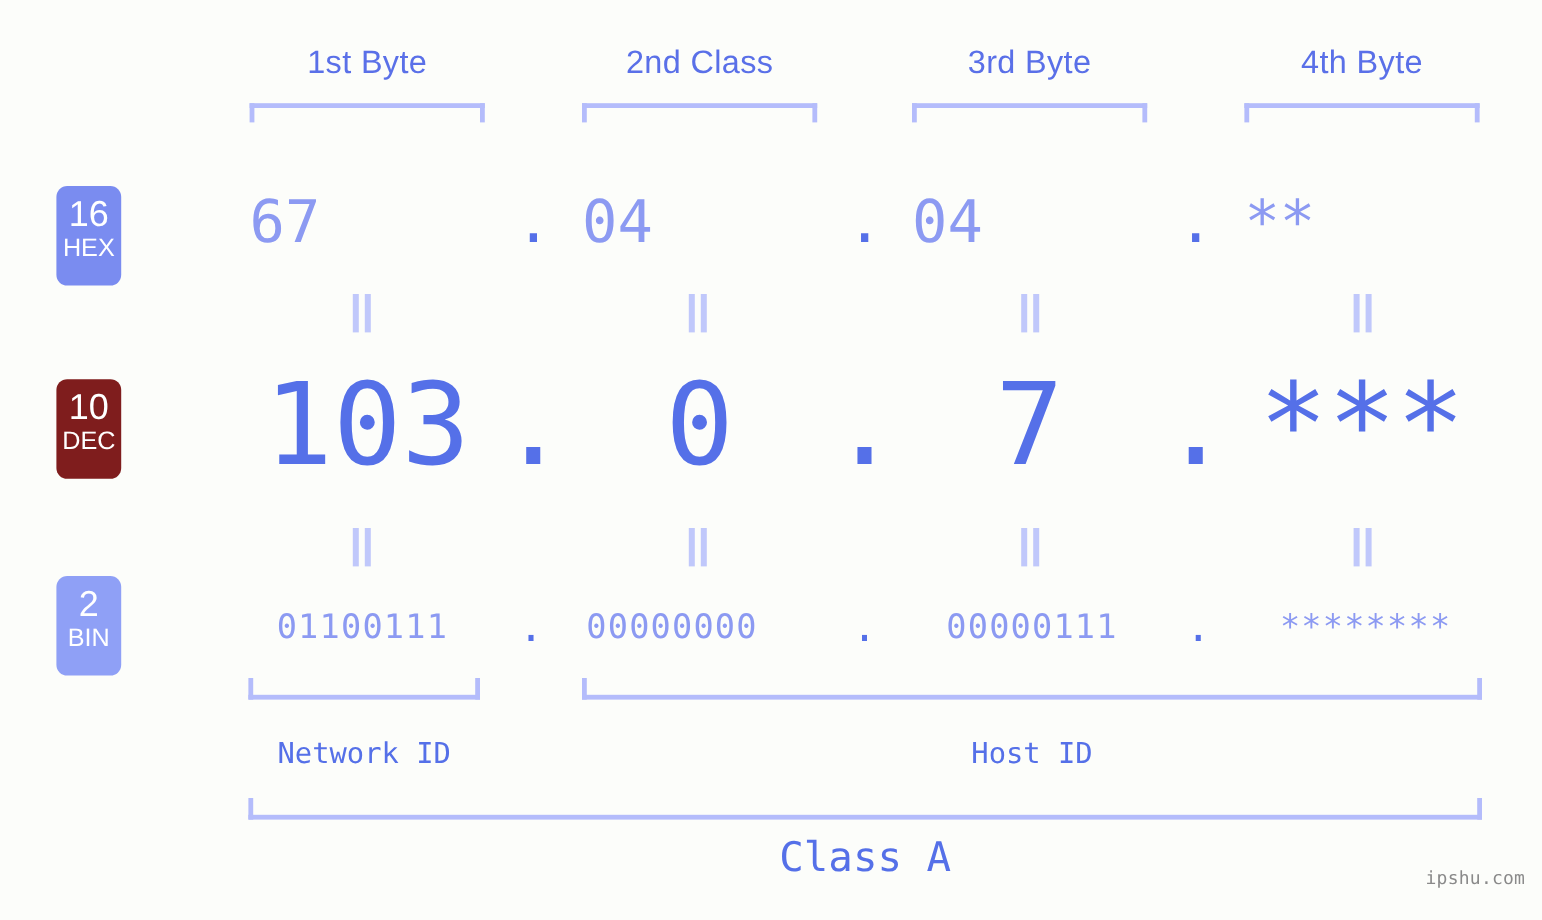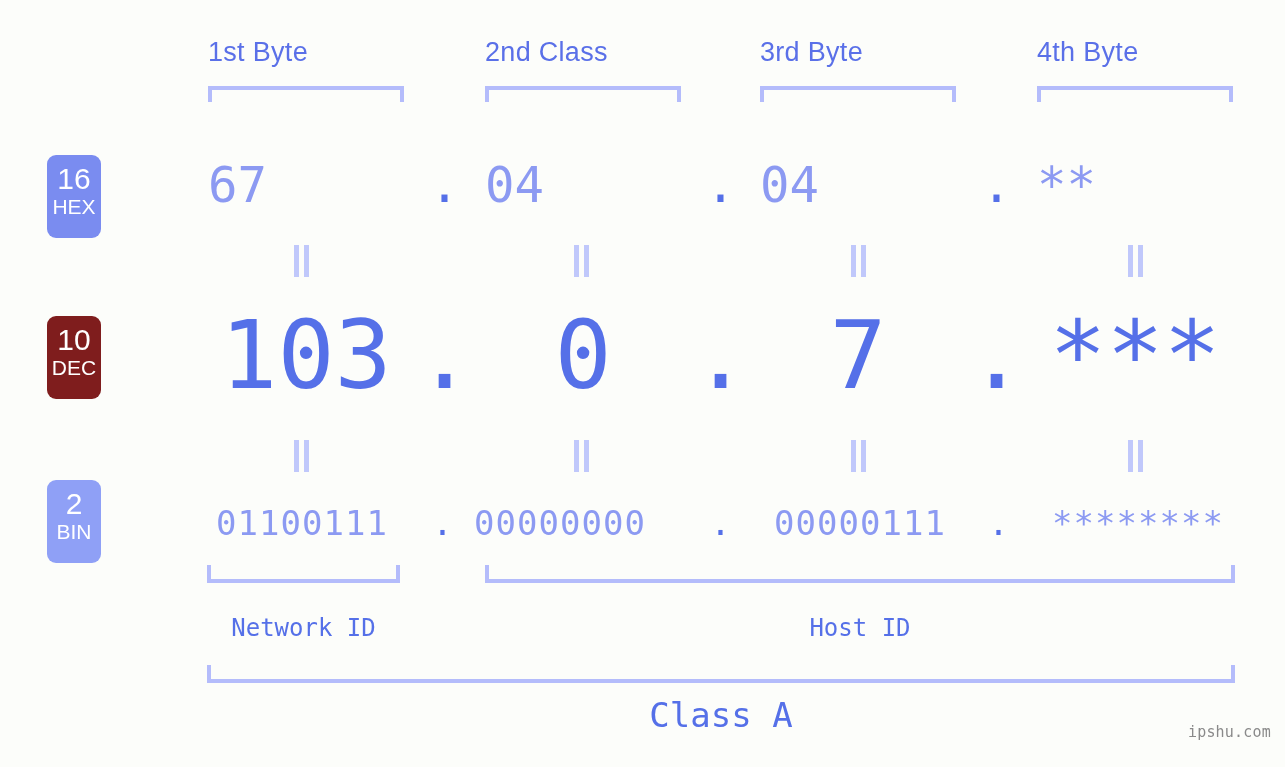--- a/index.html
+++ b/index.html
@@ -20,20 +20,21 @@
     width: 1285px;
     height: 767px;
   }
 
   
   .byte-label {
     position: absolute;
     top: 32px;
     height: 40px;
     line-height: 40px;
+    text-align: center;
     font-size: 27px;
     color: #5a70e8;
     font-family: "Liberation Sans", sans-serif;
     letter-spacing: 0.3px;
     white-space: nowrap;
   }
 
   
   .bracket-top {
     position: absolute;
@@ -122,21 +123,21 @@
     line-height: 104px;
     top: 303px;
     text-align: center;
   }
 
   .row-bin .cell {
     position: absolute;
     text-align: center;
     color: #8c9af2;
     font-family: "DejaVu Sans Mono", monospace;
-    font-size: 34px;
+    font-size: 28px;
     line-height: 38px;
     letter-spacing: 1px;
     top: 504px;
     white-space: nowrap;
   }
   .row-bin .dot {
     position: absolute;
     color: #5570e8;
     font-family: "DejaVu Sans Mono", monospace;
     font-size: 34px;

